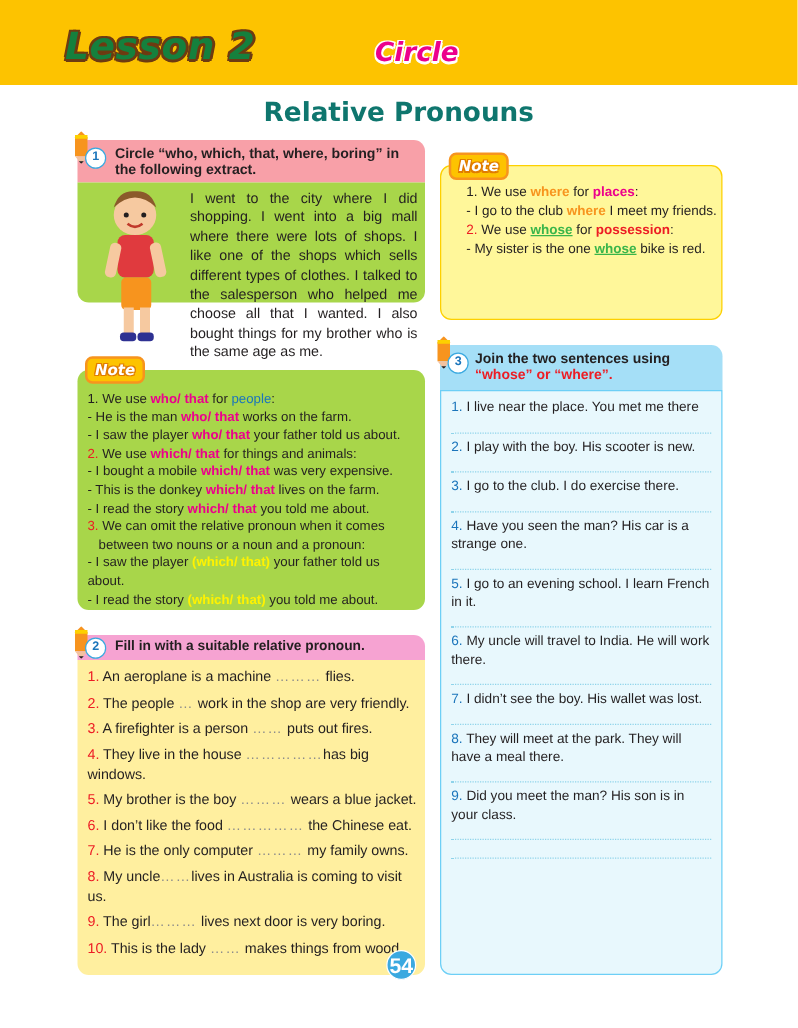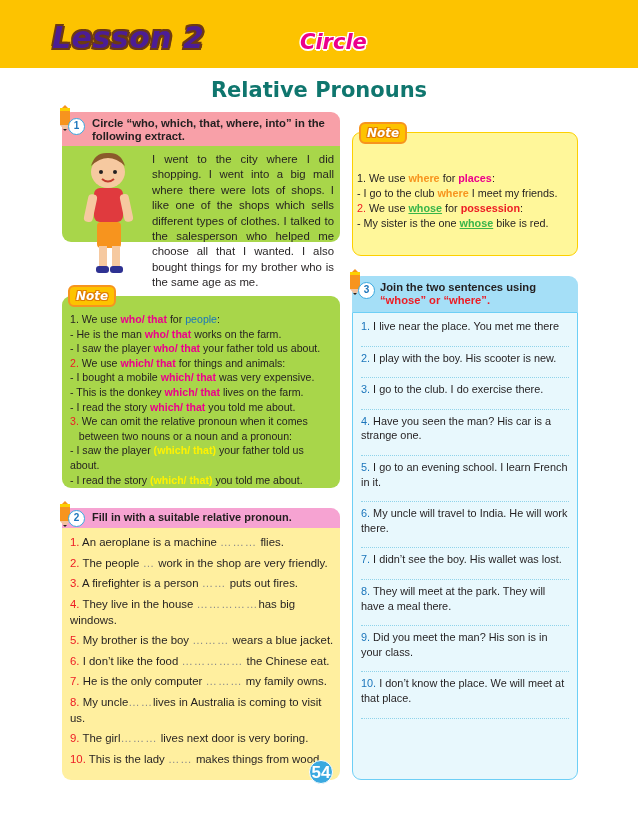--- a/index.html
+++ b/index.html
@@ -17,21 +17,21 @@
   }
   
   .topbar {
     position:absolute; left:0; top:0; width:638px; height:68px;
     background:#fdc300;
   }
   .lesson-title {
     position:absolute; left:52px; top:20px;
     font-family:"DejaVu Sans", sans-serif;
     font-size:30px; font-weight:bold; font-style:italic;
-    color:#4c1d95;
+    color:#15803d;
     letter-spacing:0.5px;
     text-shadow:
       -1.6px -1.6px 0 #6d3b12, 1.6px -1.6px 0 #6d3b12,
       -1.6px 1.6px 0 #6d3b12, 1.6px 1.6px 0 #6d3b12,
       0 2.4px 0 #6d3b12, 2.4px 0 0 #6d3b12;
   }
   .grammar-title {
     position:absolute; left:300px; top:30px;
     font-family:"DejaVu Sans", sans-serif;
     font-size:21px; font-weight:bold; font-style:italic;
@@ -154,22 +154,22 @@
   }
 
   
   #note-right {
     left:352px; top:132px; width:226px; height:124px;
     background:#fff79a;
     border:1.5px solid #fdd000;
   }
   #note-right .note-tab { left:6px; top:-11px; width:48px; height:22px; }
   #note-right-lines {
-    position:absolute; left:4px; top:14px; width:210px;
-    font-size:10.8px; line-height:15px; color:#231f20;margin-top:24px;
+    position:absolute; left:20px; top:14px; width:210px;
+    font-size:10.8px; line-height:15px; color:#231f20;
   }
 
   
   #ex3-head {
     left:352px; top:276px; width:226px; height:36px;
     background:#a5dff7;
     padding:5px 6px 3px 28px;
     font-size:11.2px;
   }
   #ex3-body {
@@ -201,21 +201,21 @@
   <div class="page-heading">Relative Pronouns</div>
 
   <div class="ex-head" id="ex1-head">
     <svg class="pencil" viewBox="0 0 14 26">
       <polygon points="7,0 12,5 12,20 2,20 2,5" fill="#f7941e"></polygon>
       <polygon points="2,20 12,20 7,26" fill="#f2c2a0"></polygon>
       <polygon points="5,24 9,24 7,26" fill="#231f20"></polygon>
       <rect x="2" y="3" width="10" height="3" fill="#fdd000"></rect>
     </svg>
     <div class="num-badge">1</div>
-    <span>Circle “who, which, that, where, into” in the following extract.</span>
+    <span>Circle “who, which, that, where, boring” in the following extract.</span>
   </div>
   <div class="panel" id="ex1-body">
 
     <svg class="boy" viewBox="0 0 80 126">
       <ellipse cx="38" cy="22" rx="17" ry="16" fill="#f6c9a0"></ellipse>
       <path d="M21 16 q17 -16 34 0 q-4 -14 -17 -13 q-13 -1 -17 13z" fill="#8b5a2b"></path>
       <circle cx="31" cy="22" r="2" fill="#231f20"></circle>
       <circle cx="45" cy="22" r="2" fill="#231f20"></circle>
       <path d="M32 29 q6 5 12 0" stroke="#c0392b" stroke-width="2" fill="none"></path>
       <rect x="24" y="38" width="29" height="34" rx="6" fill="#e03a3e"></rect>
@@ -306,19 +306,18 @@
         <div class="q"><span class="n">5.</span> I go to an evening school. I learn French in it.</div>
         <span class="ansline"></span>
         <div class="q"><span class="n">6.</span> My uncle will travel to India. He will work there.</div>
         <span class="ansline"></span>
         <div class="q"><span class="n">7.</span> I didn’t see the boy. His wallet was lost.</div>
         <span class="ansline"></span>
         <div class="q"><span class="n">8.</span> They will meet at the park. They will have a meal there.</div>
         <span class="ansline"></span>
         <div class="q"><span class="n">9.</span> Did you meet the man? His son is in your class.</div>
         <span class="ansline"></span>
-        <div class="q"><span class="n">10.</span> I don’t know the place. We will meet at that place.</div>
         <span class="ansline"></span>
       </div>
   </div>
 
   <div class="pagenum">54</div>
 </div>
 
 </body></html>

